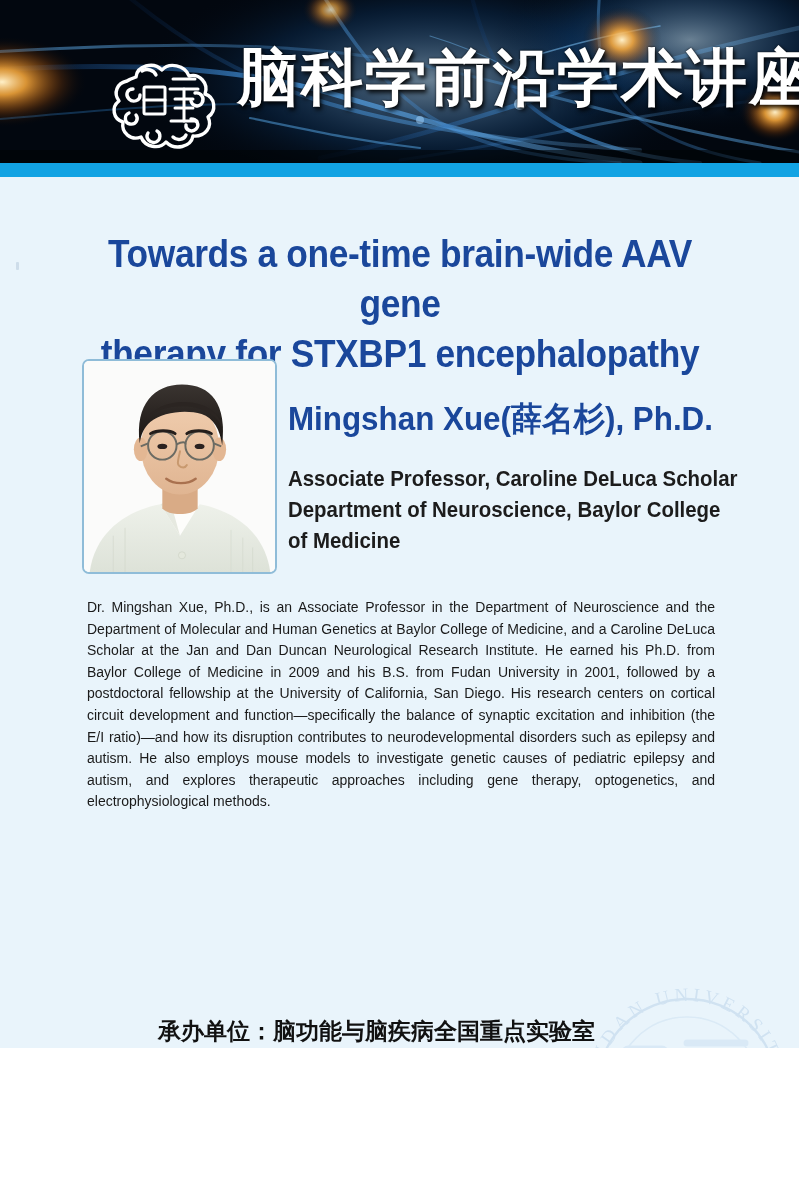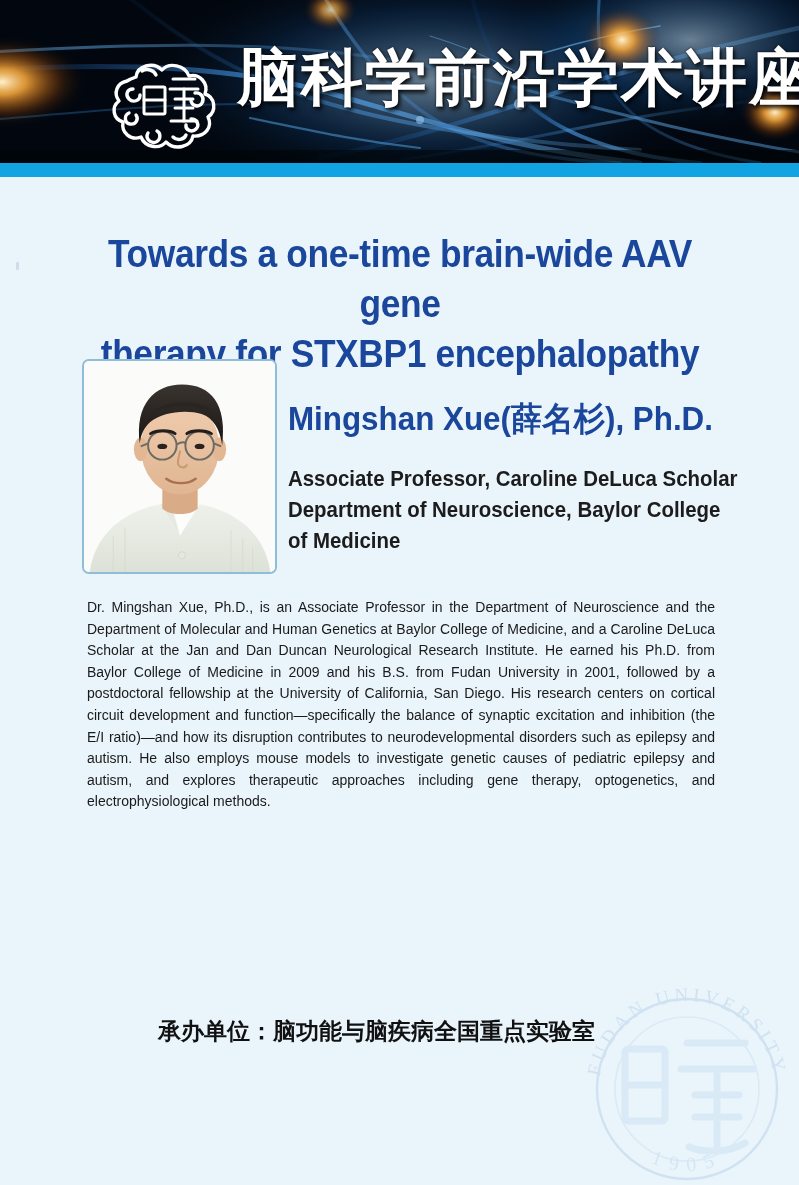--- a/index.html
+++ b/index.html
@@ -7,21 +7,21 @@
     padding: 0;
     background: #ffffff;
   }
   body {
     font-family: "Liberation Sans", sans-serif;
   }
 
   .poster {
     position: relative;
     width: 799px;
-    height: 1185px;
+    height: 1048px;
     overflow: hidden;
     background: #0c4a6e;
   }
 
   
   .header {
     position: relative;
     width: 799px;
     height: 163px;
     overflow: hidden;

